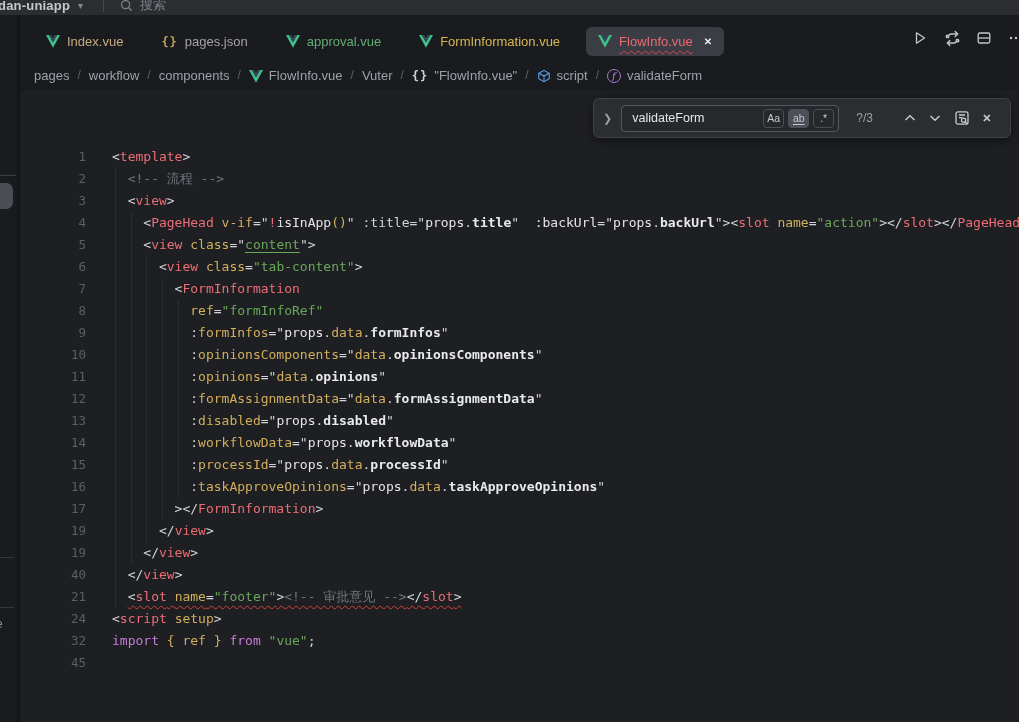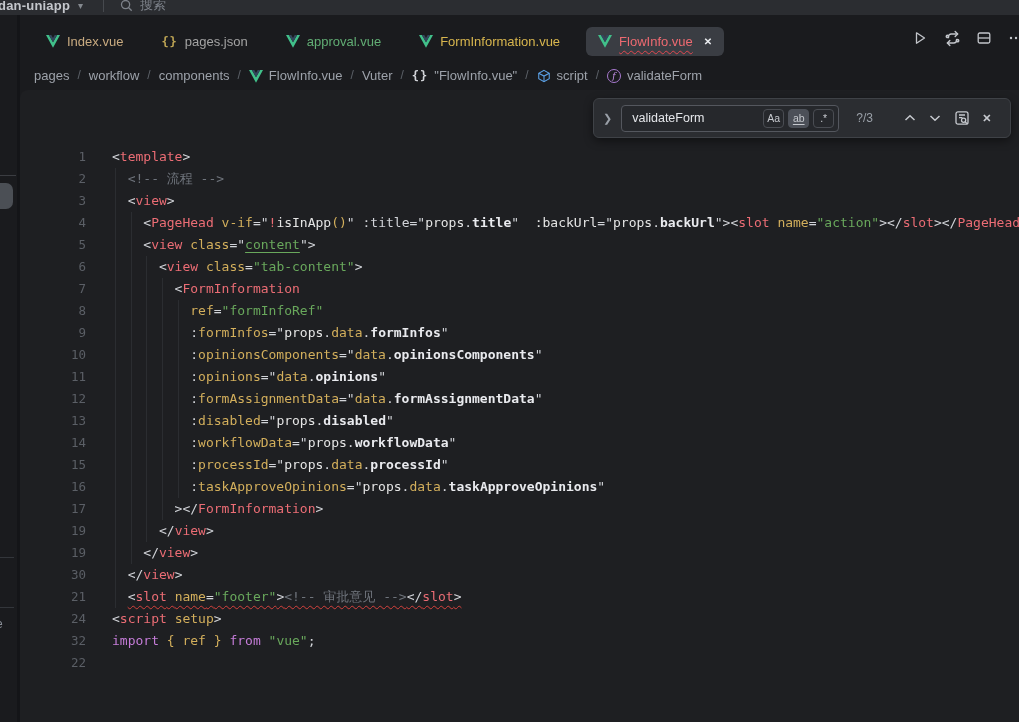--- a/index.html
+++ b/index.html
@@ -233,25 +233,25 @@
         <div class="line"><div class="guide" style="left: calc(0ch + 95px);"></div><div class="guide" style="left: calc(2ch + 95px);"></div><div class="guide" style="left: calc(4ch + 95px);"></div><div class="guide" style="left: calc(6ch + 95px);"></div><div class="guide" style="left: calc(8ch + 95px);"></div><span class="num">10</span><span class="seg-wrap"><span class="pn">          :</span><span class="at">opinionsComponents</span><span class="pn">="</span><span class="yl">data</span><span class="pn">.</span><span class="mb">opinionsComponents</span><span class="pn">"</span></span></div>
         <div class="line"><div class="guide" style="left: calc(0ch + 95px);"></div><div class="guide" style="left: calc(2ch + 95px);"></div><div class="guide" style="left: calc(4ch + 95px);"></div><div class="guide" style="left: calc(6ch + 95px);"></div><div class="guide" style="left: calc(8ch + 95px);"></div><span class="num">11</span><span class="seg-wrap"><span class="pn">          :</span><span class="at">opinions</span><span class="pn">="</span><span class="yl">data</span><span class="pn">.</span><span class="mb">opinions</span><span class="pn">"</span></span></div>
         <div class="line"><div class="guide" style="left: calc(0ch + 95px);"></div><div class="guide" style="left: calc(2ch + 95px);"></div><div class="guide" style="left: calc(4ch + 95px);"></div><div class="guide" style="left: calc(6ch + 95px);"></div><div class="guide" style="left: calc(8ch + 95px);"></div><span class="num">12</span><span class="seg-wrap"><span class="pn">          :</span><span class="at">formAssignmentData</span><span class="pn">="</span><span class="yl">data</span><span class="pn">.</span><span class="mb">formAssignmentData</span><span class="pn">"</span></span></div>
         <div class="line"><div class="guide" style="left: calc(0ch + 95px);"></div><div class="guide" style="left: calc(2ch + 95px);"></div><div class="guide" style="left: calc(4ch + 95px);"></div><div class="guide" style="left: calc(6ch + 95px);"></div><div class="guide" style="left: calc(8ch + 95px);"></div><span class="num">13</span><span class="seg-wrap"><span class="pn">          :</span><span class="at">disabled</span><span class="pn">="</span><span class="bl">props</span><span class="pn">.</span><span class="mb">disabled</span><span class="pn">"</span></span></div>
         <div class="line"><div class="guide" style="left: calc(0ch + 95px);"></div><div class="guide" style="left: calc(2ch + 95px);"></div><div class="guide" style="left: calc(4ch + 95px);"></div><div class="guide" style="left: calc(6ch + 95px);"></div><div class="guide" style="left: calc(8ch + 95px);"></div><span class="num">14</span><span class="seg-wrap"><span class="pn">          :</span><span class="at">workflowData</span><span class="pn">="</span><span class="bl">props</span><span class="pn">.</span><span class="mb">workflowData</span><span class="pn">"</span></span></div>
         <div class="line"><div class="guide" style="left: calc(0ch + 95px);"></div><div class="guide" style="left: calc(2ch + 95px);"></div><div class="guide" style="left: calc(4ch + 95px);"></div><div class="guide" style="left: calc(6ch + 95px);"></div><div class="guide" style="left: calc(8ch + 95px);"></div><span class="num">15</span><span class="seg-wrap"><span class="pn">          :</span><span class="at">processId</span><span class="pn">="</span><span class="bl">props</span><span class="pn">.</span><span class="yl">data</span><span class="pn">.</span><span class="mb">processId</span><span class="pn">"</span></span></div>
         <div class="line"><div class="guide" style="left: calc(0ch + 95px);"></div><div class="guide" style="left: calc(2ch + 95px);"></div><div class="guide" style="left: calc(4ch + 95px);"></div><div class="guide" style="left: calc(6ch + 95px);"></div><div class="guide" style="left: calc(8ch + 95px);"></div><span class="num">16</span><span class="seg-wrap"><span class="pn">          :</span><span class="at">taskApproveOpinions</span><span class="pn">="</span><span class="bl">props</span><span class="pn">.</span><span class="yl">data</span><span class="pn">.</span><span class="mb">taskApproveOpinions</span><span class="pn">"</span></span></div>
         <div class="line"><div class="guide" style="left: calc(0ch + 95px);"></div><div class="guide" style="left: calc(2ch + 95px);"></div><div class="guide" style="left: calc(4ch + 95px);"></div><div class="guide" style="left: calc(6ch + 95px);"></div><span class="num">17</span><span class="seg-wrap"><span class="pn">        &gt;&lt;/</span><span class="tg">FormInformation</span><span class="pn">&gt;</span></span></div>
         <div class="line"><div class="guide" style="left: calc(0ch + 95px);"></div><div class="guide" style="left: calc(2ch + 95px);"></div><div class="guide" style="left: calc(4ch + 95px);"></div><span class="num">19</span><span class="seg-wrap"><span class="pn">      &lt;/</span><span class="tg">view</span><span class="pn">&gt;</span></span></div>
         <div class="line"><div class="guide" style="left: calc(0ch + 95px);"></div><div class="guide" style="left: calc(2ch + 95px);"></div><span class="num">19</span><span class="seg-wrap"><span class="pn">    &lt;/</span><span class="tg">view</span><span class="pn">&gt;</span></span></div>
-        <div class="line"><div class="guide" style="left: calc(0ch + 95px);"></div><span class="num">30</span><span class="seg-wrap"><span class="pn">  &lt;/</span><span class="tg">view</span><span class="pn">&gt;</span></span></div>
+        <div class="line"><div class="guide" style="left: calc(0ch + 95px);"></div><span class="num">40</span><span class="seg-wrap"><span class="pn">  &lt;/</span><span class="tg">view</span><span class="pn">&gt;</span></span></div>
         <div class="line"><div class="guide" style="left: calc(0ch + 95px);"></div><span class="num">21</span><span class="seg-wrap"><span class="pn">  </span><span class="sq"><span class="pn">&lt;</span><span class="tg">slot</span><span class="pn"> </span><span class="at">name</span><span class="pn">=</span><span class="st">"footer"</span><span class="pn">&gt;</span><span class="cm">&lt;!-- 审批意见 --&gt;</span><span class="pn">&lt;/</span><span class="tg">slot</span><span class="pn">&gt;</span></span></span></div>
         <div class="line"><span class="num">24</span><span class="seg-wrap"><span class="pn">&lt;</span><span class="tg">script</span><span class="pn"> </span><span class="at">setup</span><span class="pn">&gt;</span></span></div>
         <div class="line"><span class="num">32</span><span class="seg-wrap"><span class="kw">import</span><span class="pn"> </span><span class="yl">{ ref }</span><span class="pn"> </span><span class="kw">from</span><span class="pn"> </span><span class="st">"vue"</span><span class="pn">;</span></span></div>
-        <div class="line dim"><span class="num">22</span></div>
+        <div class="line dim"><span class="num">45</span></div>
       </div>
 
     <div class="search-popup">
       <span class="sp-chev">❯</span>
       <div class="finput">
         <span class="fquery">validateForm</span>
         <span id="find-toggles" style="display:flex;gap:4px;">
             <span class="chip">
               <span>Aa</span>
             </span>

